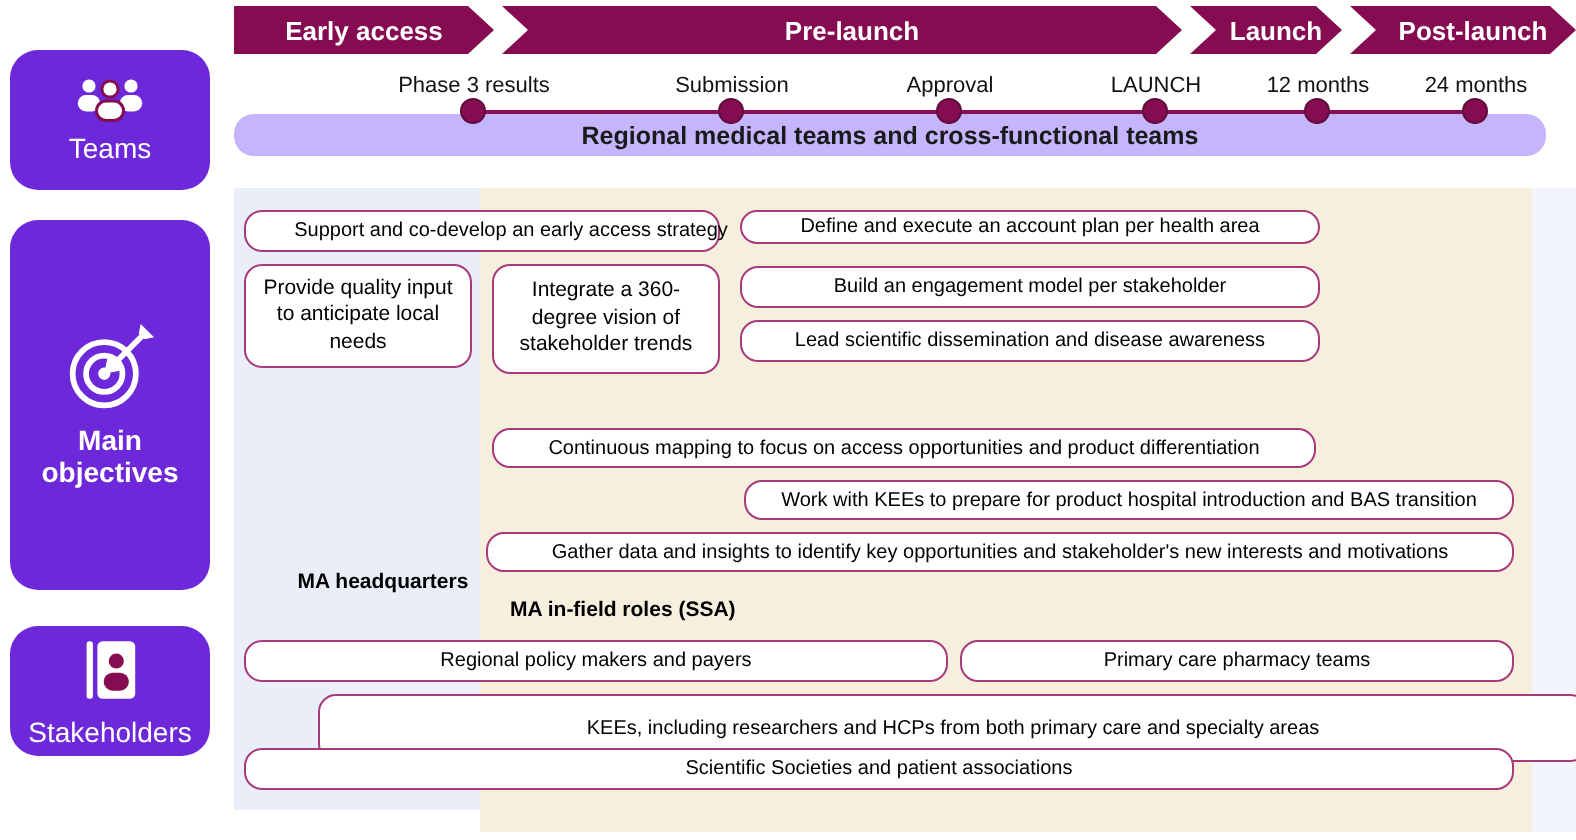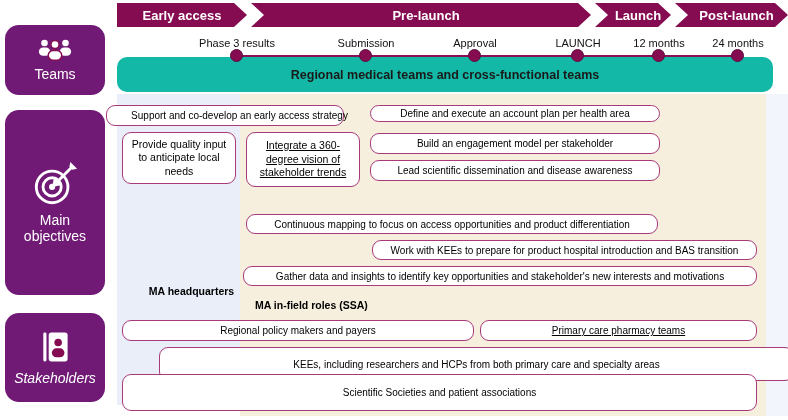--- a/index.html
+++ b/index.html
@@ -14,32 +14,32 @@
     justify-content:center; box-sizing:border-box;
   }
   .arrow.first { clip-path:polygon(0 0, calc(100% - 13px) 0, 100% 50%, calc(100% - 13px) 100%, 0 100%); }
   .arrow.mid   { clip-path:polygon(0 0, calc(100% - 13px) 0, 100% 50%, calc(100% - 13px) 100%, 0 100%, 13px 50%); padding-left:10px; }
   
   .tl-line { position:absolute; top:55px; height:2px; background:#8A0F55; }
   .tl-dot  { position:absolute; width:13px; height:13px; border-radius:50%; background:#860C52; border:1.5px solid #5E0B3C; box-sizing:border-box; z-index:3; }
   .tl-label{ position:absolute; top:37px; width:110px; text-align:center; font-size:11px; color:#111; }
   
   .banner {
-    position:absolute; left:117px; top:57px; width:656px; height:35px;
-    background:#14b8a6; border-radius:10px; display:flex; align-items:center;
+    position:absolute; left:117px; top:57px; width:656px; height:21px;
+    background:#c4b5fd; border-radius:10px; display:flex; align-items:center;
     justify-content:center; font-weight:bold; font-size:12.5px; color:#1a1a1a; z-index:2;
   }
   
   .panel { position:absolute; top:94px; }
   .panel.hq    { left:117px; width:123px; height:311px; background:#E9EEF8; }
   .panel.field { left:240px; width:526px; height:322px; background:#F6EFDE; }
   .panel.edge  { left:766px; width:22px;  height:322px; background:#F2F6FC; }
   
   .side {
-    position:absolute; left:5px; width:100px; background:#701a75; color:#fff;
+    position:absolute; left:5px; width:100px; background:#6d28d9; color:#fff;
     border-radius:14px; display:flex; flex-direction:column; align-items:center;
     justify-content:center; text-align:center; font-size:14px; gap:5px; line-height:1.15;
   }
   .side svg { display:block; }
   
   .obox {
     position:absolute; background:#fff; border:1.5px solid #A83A7B; border-radius:9px;
     display:flex; align-items:center; justify-content:center; text-align:center;
     font-size:10px; color:#000; box-sizing:border-box; padding:1px 5px;
     white-space:nowrap; z-index:2;
@@ -99,48 +99,48 @@
     <span>
       <svg width="46" height="46" viewBox="0 0 48 48" fill="none">
         <circle cx="21" cy="27" r="16.5" stroke="#fff" stroke-width="3"></circle>
         <circle cx="21" cy="27" r="9.5" stroke="#fff" stroke-width="3"></circle>
         <circle cx="21" cy="27" r="3.2" fill="#fff"></circle>
         <line x1="42" y1="6" x2="23" y2="25" stroke="#fff" stroke-width="3"></line>
         <polygon points="21,27 31,25 23,17" fill="#fff"></polygon>
         <polygon points="40,1 47,8 42,9 39,6" fill="#fff"></polygon>
       </svg>
     </span>
-    <span style="width:80px;">Main objectives</span>
+    <span style="width:80px;font-weight:bold;">Main objectives</span>
   </div>
 
-  <div class="side" style="top:313px; height:89px;font-style:italic;">
+  <div class="side" style="top:313px; height:65px;">
     <span>
       <svg width="36" height="36" viewBox="0 0 40 40">
         <rect x="7" y="4" width="3.5" height="32" rx="1.5" fill="#fff"></rect>
         <rect x="13" y="4" width="21" height="32" rx="3" fill="#fff"></rect>
         <circle cx="23.5" cy="15" r="4.2" fill="#860C52"></circle>
         <rect x="16.5" y="21.5" width="14" height="10" rx="5" fill="#860C52"></rect>
       </svg>
     </span>
     <span>Stakeholders</span>
   </div>
 
-  <div class="obox" style="left:106px; top:105px; width:238px; height:21px;padding-left:34px;">Support and co-develop an early access strategy</div>
+  <div class="obox" style="left:122px; top:105px; width:238px; height:21px;padding-left:34px;">Support and co-develop an early access strategy</div>
   <div class="obox" style="left:370px; top:105px; width:290px; height:17px;">Define and execute an account plan per health area</div>
 
   <div class="obox ml" style="left:122px; top:132px; width:114px; height:52px;">Provide quality input to anticipate local needs</div>
-  <div class="obox ml" style="left:246px; top:132px; width:114px; height:55px;text-decoration:underline;">Integrate a 360-degree vision of stakeholder trends</div>
+  <div class="obox ml" style="left:246px; top:132px; width:114px; height:55px;">Integrate a 360-degree vision of stakeholder trends</div>
   <div class="obox" style="left:370px; top:133px; width:290px; height:21px;">Build an engagement model per stakeholder</div>
   <div class="obox" style="left:370px; top:160px; width:290px; height:21px;">Lead scientific dissemination and disease awareness</div>
 
   <div class="obox" style="left:246px; top:214px; width:412px; height:20px;">Continuous mapping to focus on access opportunities and product differentiation</div>
   <div class="obox" style="left:372px; top:240px; width:385px; height:20px;">Work with KEEs to prepare for product hospital introduction and BAS transition</div>
   <div class="obox" style="left:243px; top:266px; width:514px; height:20px;">Gather data and insights to identify key opportunities and stakeholder's new interests and motivations</div>
 
   <div class="col-label" style="left:117px; top:285px; width:123px; text-align:center;padding-left:13px;">MA headquarters</div>
   <div class="col-label" style="left:255px; top:299px;">MA in-field roles (SSA)</div>
 
   <div class="obox" style="left:122px; top:320px; width:352px; height:21px;">Regional policy makers and payers</div>
-  <div class="obox" style="left:480px; top:320px; width:277px; height:21px;text-decoration:underline;">Primary care pharmacy teams</div>
+  <div class="obox" style="left:480px; top:320px; width:277px; height:21px;">Primary care pharmacy teams</div>
   <div class="obox" style="left:122px; top:347px; width:635px; height:34px;margin-left:37px;">KEEs, including researchers and HCPs from both primary care and specialty areas</div>
-  <div class="obox" style="left:122px; top:374px; width:635px; height:37px;">Scientific Societies and patient associations</div>
+  <div class="obox" style="left:122px; top:374px; width:635px; height:21px;">Scientific Societies and patient associations</div>
 
 </div>
 
 </body></html>

